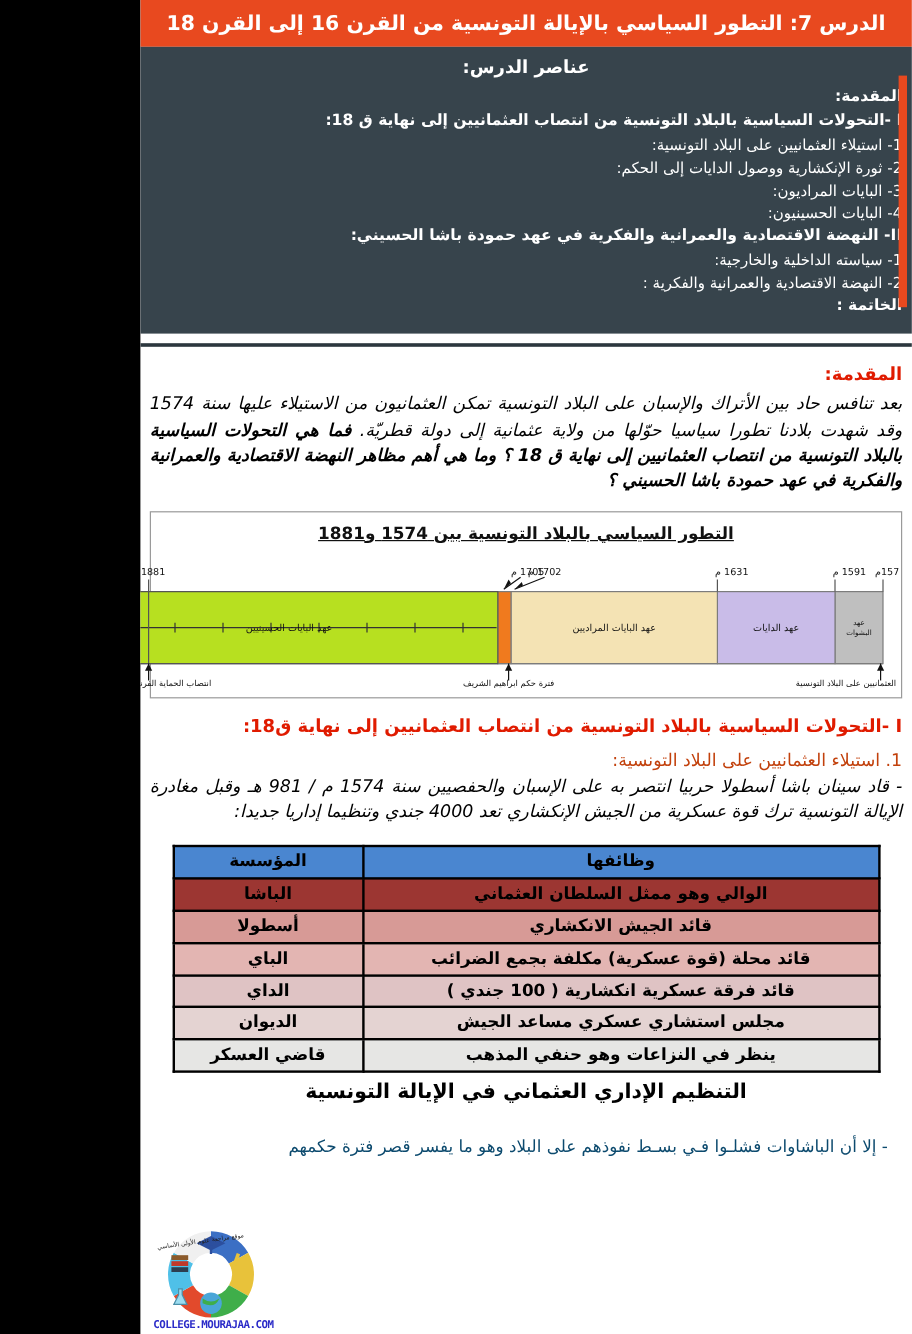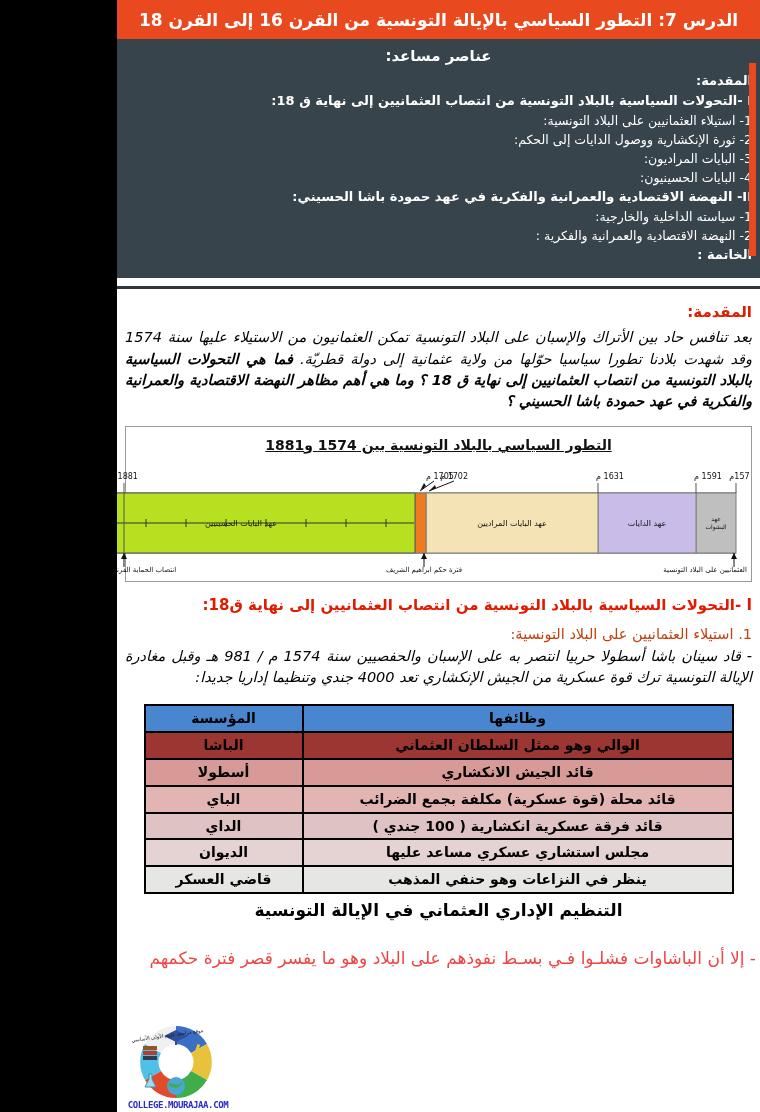--- a/index.html
+++ b/index.html
@@ -115,23 +115,23 @@
   .cap{
     text-align:center;
     font-weight:bold;
     font-size:17px;
     margin:6px 0 12px 0;
     color:#000;
   }
 
   
   .foot-para{
-    font-size:17px;line-height:1.5;
-    text-align:justify;color:#ef4444;
-    margin:26px 0 0 0;padding:0 4px;
+    font-size:14px;line-height:1.5;
+    text-align:justify;color:#0c4a6e;
+    margin:26px 0 0 0;padding:0 20px;
   }
   .logo{
     position:absolute;
     left:8px;bottom:4px;
     width:102px;height:92px;
     pointer-events:none;
   }
   .logo-caption{
     position:absolute;
     left:6px;bottom:2px;
@@ -154,21 +154,21 @@
 </style>
 </head>
 <body>
 
 <div class="page">
 
   <div class="banner">الدرس 7: التطور السياسي بالإيالة التونسية من القرن 16 إلى القرن 18</div>
 
   <div class="outline">
     <div class="accent-bar"></div>
-    <div class="outline-title">عناصر مساعد:</div>
+    <div class="outline-title">عناصر الدرس:</div>
     <ul class="outline-list">
       <li class="bold">المقدمة:</li>
       <li class="bold">I -التحولات السياسية بالبلاد التونسية من انتصاب العثمانيين إلى نهاية ق 18:</li>
       <li>1- استيلاء العثمانيين على البلاد التونسية:</li>
       <li>2- ثورة الإنكشارية ووصول الدايات إلى الحكم:</li>
       <li>3- البايات المراديون:</li>
       <li>4- البايات الحسينيون:</li>
       <li class="bold">II- النهضة الاقتصادية والعمرانية والفكرية في عهد حمودة باشا الحسيني:</li>
       <li>1- سياسته الداخلية والخارجية:</li>
       <li>2- النهضة الاقتصادية والعمرانية والفكرية :</li>
@@ -284,21 +284,21 @@
           </tr>
           <tr style="background:#e3b5b2">
             <td>قائد محلة (قوة عسكرية) مكلفة بجمع الضرائب</td>
             <td>الباي</td>
           </tr>
           <tr style="background:#dfc3c4">
             <td>قائد فرقة عسكرية انكشارية ( 100 جندي )</td>
             <td>الداي</td>
           </tr>
           <tr style="background:#e4d3d2">
-            <td>مجلس استشاري عسكري مساعد عليها</td>
+            <td>مجلس استشاري عسكري مساعد الجيش</td>
             <td>الديوان</td>
           </tr>
           <tr style="background:#e6e6e4">
             <td>ينظر في النزاعات وهو حنفي المذهب</td>
             <td>قاضي العسكر</td>
           </tr>
         </tbody>
       </table>
     </div>
     <div class="cap">التنظيم الإداري العثماني في الإيالة التونسية</div>

